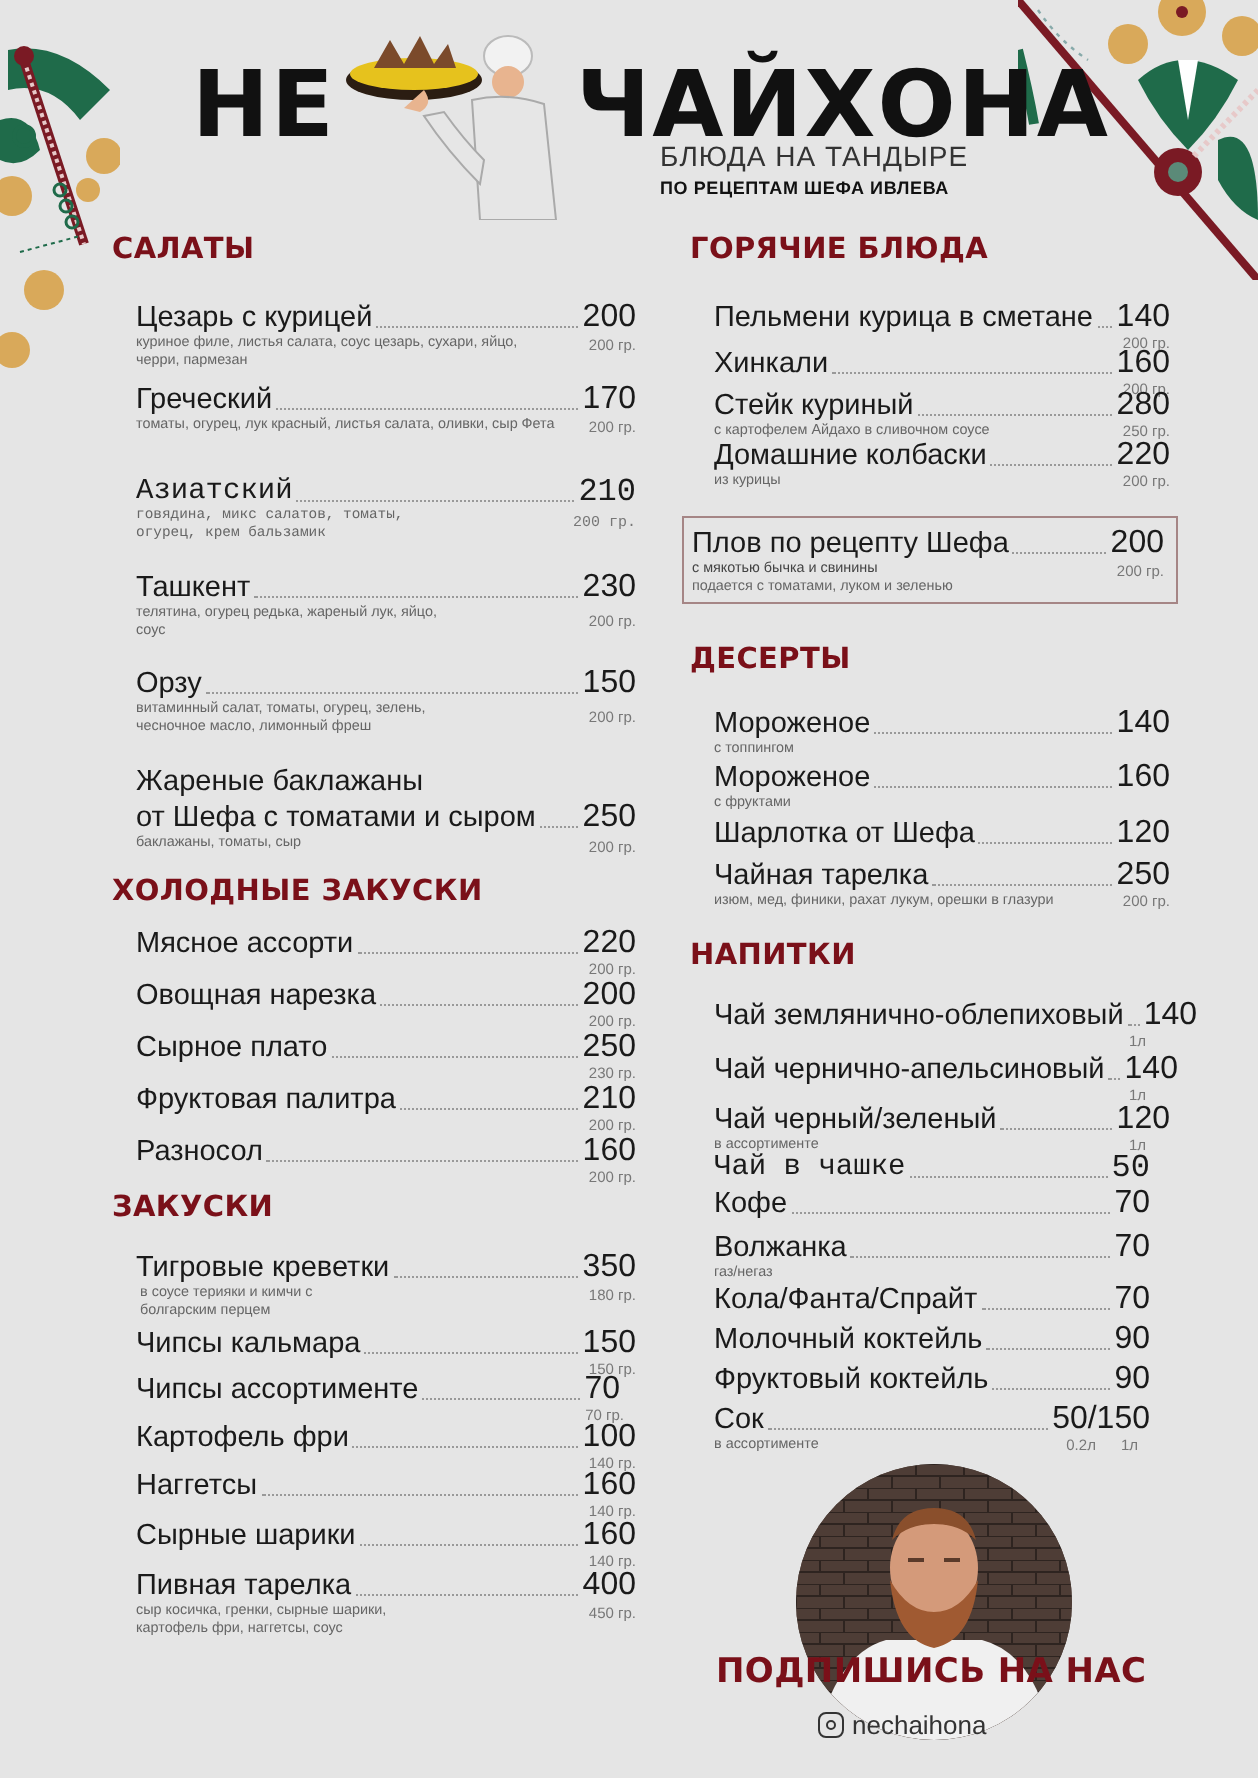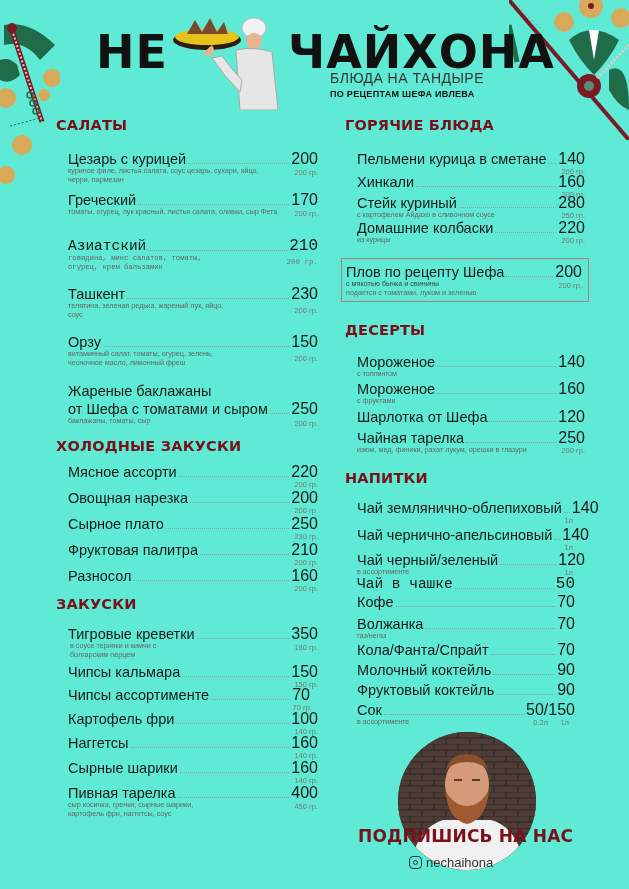--- a/index.html
+++ b/index.html
@@ -1,19 +1,19 @@
 <!DOCTYPE html>
 <html><head>
 <meta charset="utf-8">
 <style>
   * { box-sizing: border-box; margin: 0; padding: 0; }
   html, body { width: 629px; height: 889px; background: #ffffff; overflow: hidden; }
   body { font-family: "Liberation Sans", "DejaVu Sans", sans-serif; color: #1a1a1a; position: relative; }
 
-  .page { position: relative; width: 629px; height: 889px; background: #5eead4; }
+  .page { position: relative; width: 629px; height: 889px; background: #e5e5e5; }
 
   
   .orn { position: absolute; }
   .orn-left { left: 0; top: 0; width: 60px; height: 200px; }
   .orn-right { right: 0; top: 0; width: 120px; height: 140px; }
 
   
   .logo { position: absolute; left: 96px; top: 20px; width: 440px; height: 80px; }
   .logo-ne { position: absolute; left: 0; top: 5px; font-size: 46px; font-weight: 900; letter-spacing: 1px; color: #111; font-family: "DejaVu Sans", sans-serif; }
   .logo-main { position: absolute; left: 192px; top: 5px; font-size: 46px; font-weight: 900; letter-spacing: 1px; color: #111; font-family: "DejaVu Sans", sans-serif; }
@@ -141,21 +141,21 @@
       <div class="desc" style="width:160px;">говядина, микс салатов, томаты, огурец, крем бальзамик</div>
       <div class="weight" style="top:20px;">200 гр.</div>
     </div>
 
     <div class="item" style="height:48px;">
       <div class="row">
           <span class="name">Ташкент</span>
           <span class="dots"></span>
           <span class="price">230</span>
         </div>
-      <div class="desc" style="width:160px;">телятина, зеленая редька, жареный лук, яйцо, соус</div>
+      <div class="desc" style="width:160px;">телятина, огурец редька, жареный лук, яйцо, соус</div>
       <div class="weight" style="top:20px;">200 гр.</div>
     </div>
 
     <div class="item" style="height:48px;">
       <div class="row">
           <span class="name">Орзу</span>
           <span class="dots"></span>
           <span class="price">150</span>
         </div>
       <div class="desc" style="width:170px;">витаминный салат, томаты, огурец, зелень, чесночное масло, лимонный фреш</div>

